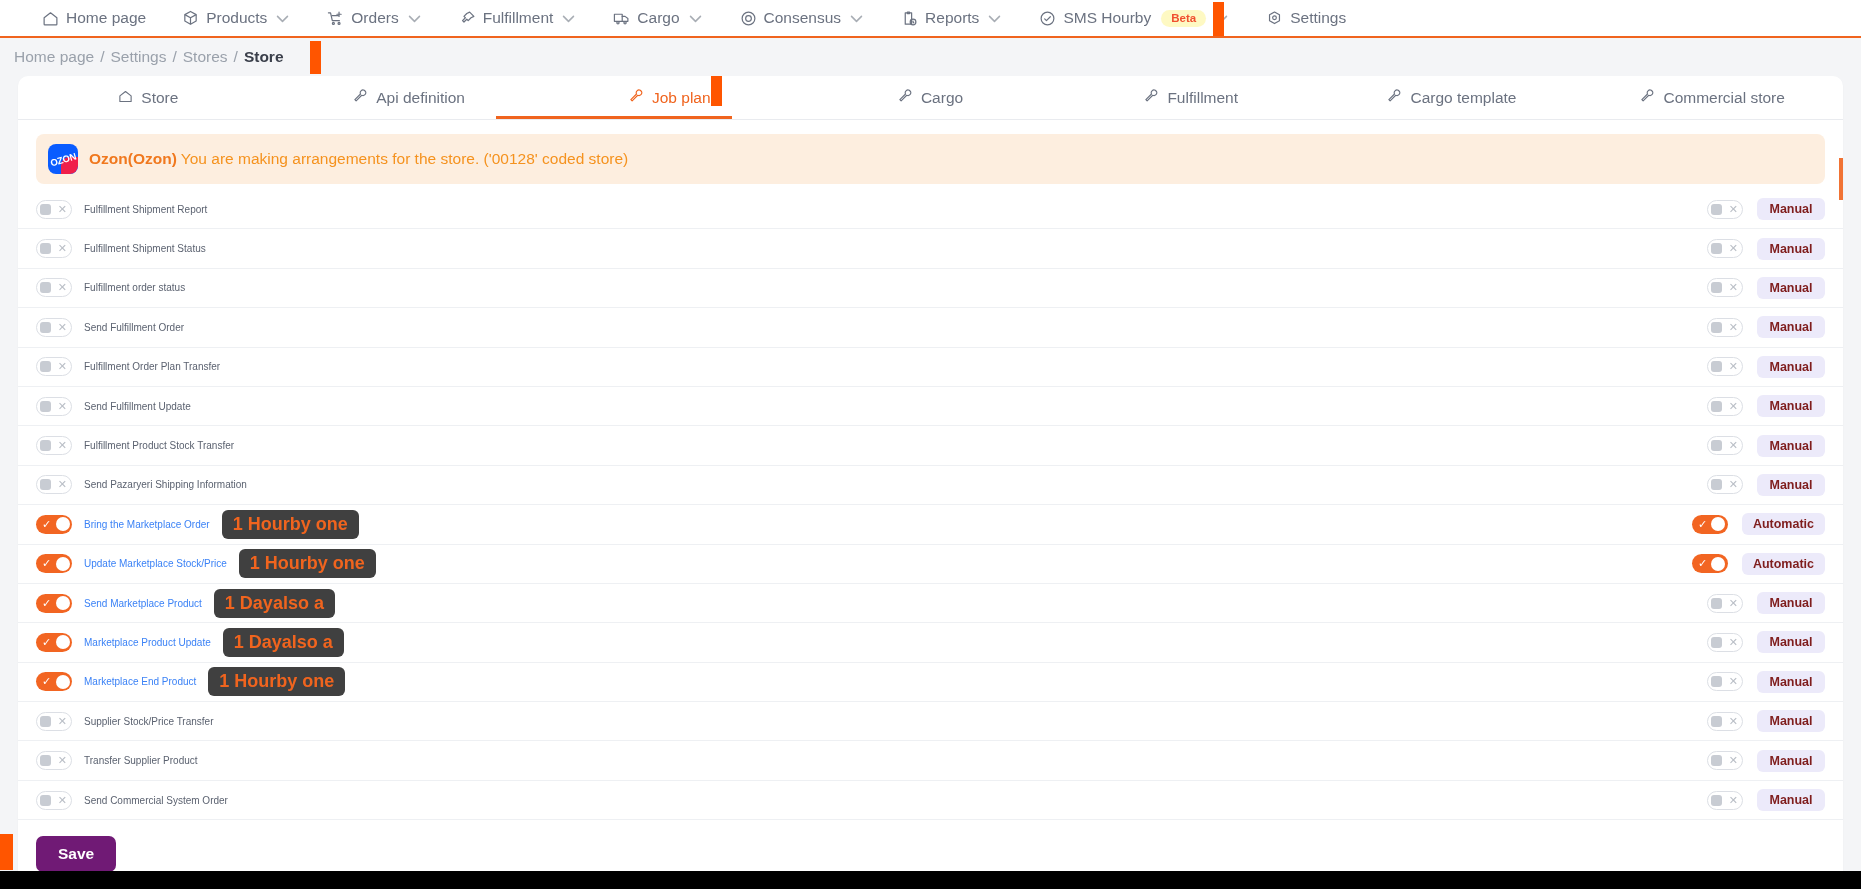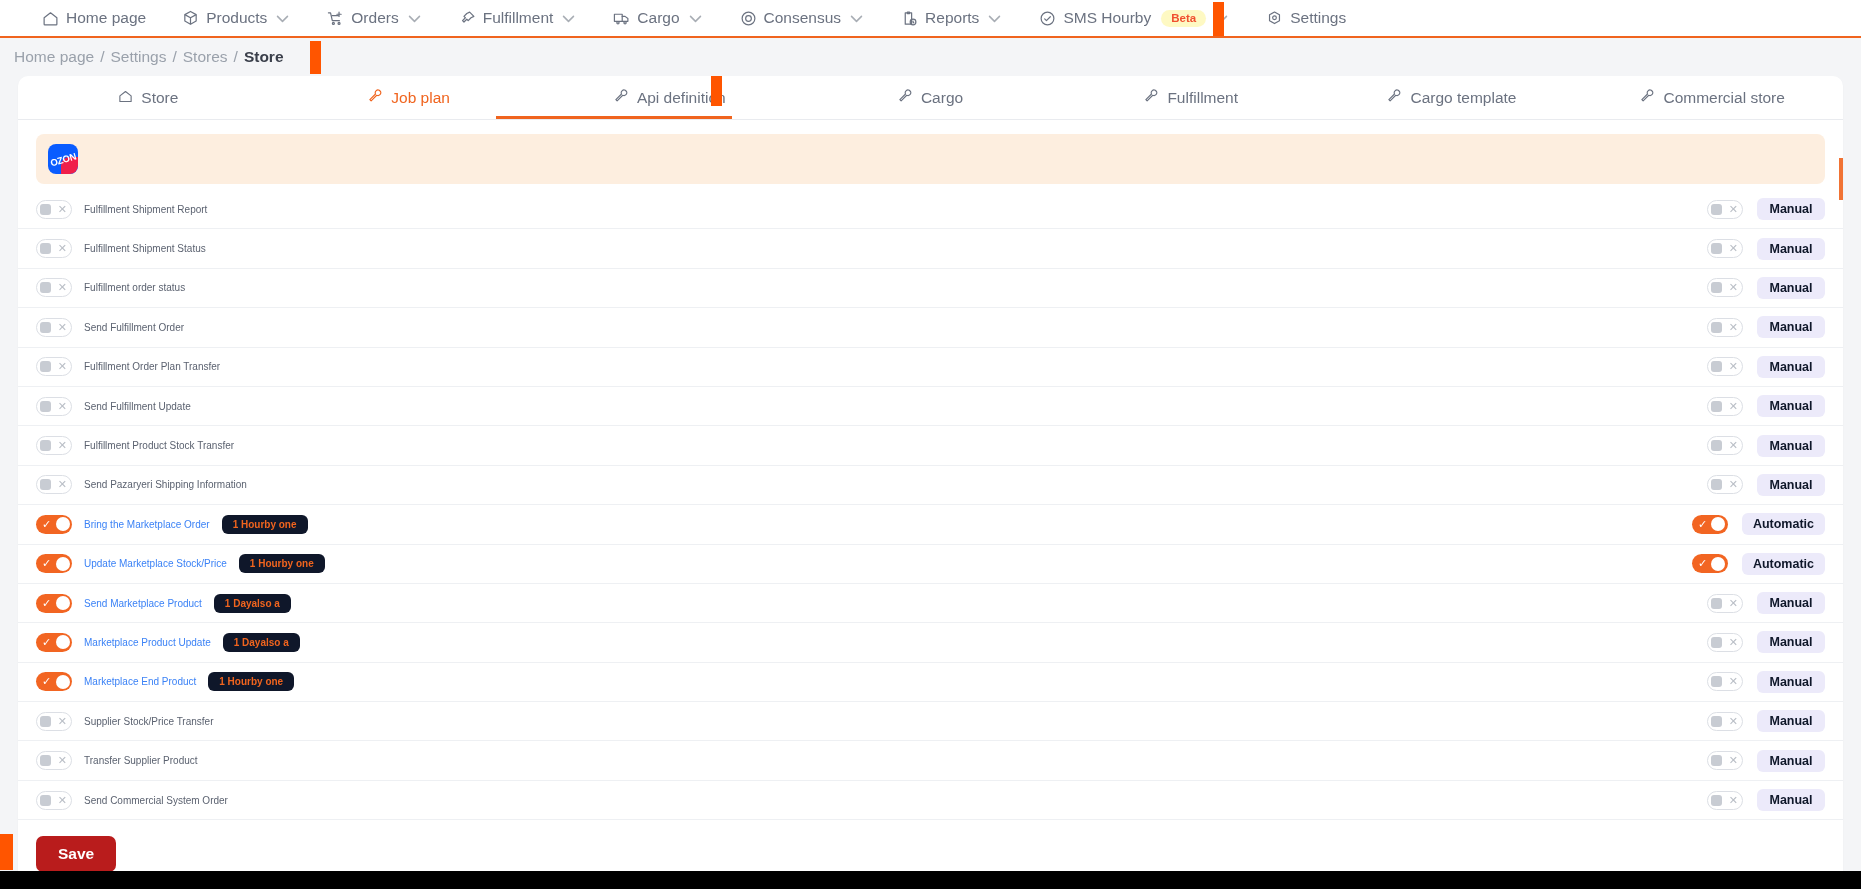--- a/index.html
+++ b/index.html
@@ -161,38 +161,38 @@
     width: 14px; height: 14px; border-radius: 50%; background: #ffffff;
   }
   .switch.on .mark {
     position: absolute; left: 6px; color: #ffffff;
     font-size: 11px; line-height: 1;
   }
 
   .row-label { font-size: 10px; color: #5b6270; white-space: nowrap; }
 
   .chip {
-    background: #0f172a; color: #f0641e;
-    font-size: 10px; font-weight: bold;
+    background: #404040; color: #f0641e;
+    font-size: 18px; font-weight: bold;
     border-radius: 6px; padding: 4px 11px;
     white-space: nowrap;
   }
   .mode-chip {
-    background: #eceafa; color: #0f172a;
+    background: #eceafa; color: #7f1d1d;
     font-size: 12.5px; font-weight: bold;
     border-radius: 6px; padding: 4px 11px;
     min-width: 68px; text-align: center;
     white-space: nowrap;
   }
   .row.hi .row-label { color: #3b82f6; }
 
   
   .save-wrap { padding: 16px 18px 0 18px; position: relative; }
   .save-btn {
-    background: #b91c1c; color: #fff;
+    background: #701a75; color: #fff;
     border: none; border-radius: 7px;
     font-size: 15.5px; font-weight: bold;
     padding: 9px 22px;
     font-family: "Liberation Sans", sans-serif;
     cursor: pointer;
   }
   .bottombar {
     position: absolute; left: 0; bottom: 0;
     width: 1861px; height: 18px; background: #000;
   }
@@ -339,36 +339,36 @@
 
 <div class="panel">
 
   <div class="tabstrip">
     <div class="tab">
       <span><svg viewBox="0 0 24 24" fill="none" stroke="#6b7280" stroke-width="1.8" stroke-linejoin="round">
             <path d="M3 11l9-7 9 7v9H3z"></path>
           </svg></span>
       <span>Store</span>
     </div>
+    <div class="tab">
+      <span><svg viewBox="0 0 24 24" fill="none" stroke="#6b7280" stroke-width="1.8" stroke-linecap="round" stroke-linejoin="round">
+            <path d="M20 4a4.5 4.5 0 0 1-6 6L5 19l-2-2 9-9a4.5 4.5 0 0 1 6-6z"></path>
+          </svg></span>
+      <span>Api definition</span>
+    </div>
     <div class="tab active">
       <span><svg viewBox="0 0 24 24" fill="none" stroke="#f0641e" stroke-width="1.8" stroke-linecap="round" stroke-linejoin="round">
             <path d="M20 4a4.5 4.5 0 0 1-6 6L5 19l-2-2 9-9a4.5 4.5 0 0 1 6-6z"></path>
           </svg></span>
       <span>Job plan</span>
     </div>
     <div class="tab">
       <span><svg viewBox="0 0 24 24" fill="none" stroke="#6b7280" stroke-width="1.8" stroke-linecap="round" stroke-linejoin="round">
             <path d="M20 4a4.5 4.5 0 0 1-6 6L5 19l-2-2 9-9a4.5 4.5 0 0 1 6-6z"></path>
           </svg></span>
-      <span>Api definition</span>
-    </div>
-    <div class="tab">
-      <span><svg viewBox="0 0 24 24" fill="none" stroke="#6b7280" stroke-width="1.8" stroke-linecap="round" stroke-linejoin="round">
-            <path d="M20 4a4.5 4.5 0 0 1-6 6L5 19l-2-2 9-9a4.5 4.5 0 0 1 6-6z"></path>
-          </svg></span>
       <span>Cargo</span>
     </div>
     <div class="tab">
       <span><svg viewBox="0 0 24 24" fill="none" stroke="#6b7280" stroke-width="1.8" stroke-linecap="round" stroke-linejoin="round">
             <path d="M20 4a4.5 4.5 0 0 1-6 6L5 19l-2-2 9-9a4.5 4.5 0 0 1 6-6z"></path>
           </svg></span>
       <span>Fulfillment</span>
     </div>
     <div class="tab">
       <span><svg viewBox="0 0 24 24" fill="none" stroke="#6b7280" stroke-width="1.8" stroke-linecap="round" stroke-linejoin="round">
@@ -383,20 +383,21 @@
       <span>Commercial store</span>
     </div>
     <div class="tab-underline"></div>
     <div class="cursor-marker" style="left:693px; top:0px; height:30px;"></div>
   </div>
 
   <div class="banner">
     <div class="ozon-logo">
         <span>OZON</span>
       </div>
+    <div class="banner-text"><b>Ozon(Ozon)</b><span> You are making arrangements for the store. ('00128' coded store)</span></div>
   </div>
 
   <div class="rows">
 
     <div class="row">
       <div class="row-left">
         <div class="switch off">
             <div class="knob"></div>
             <div class="mark">✕</div>
           </div>

